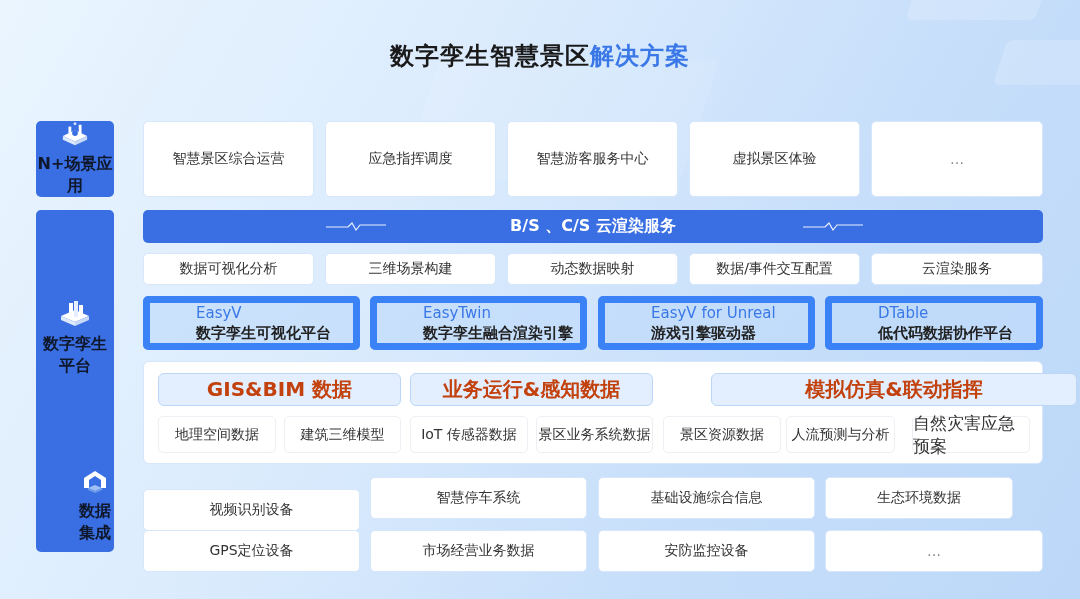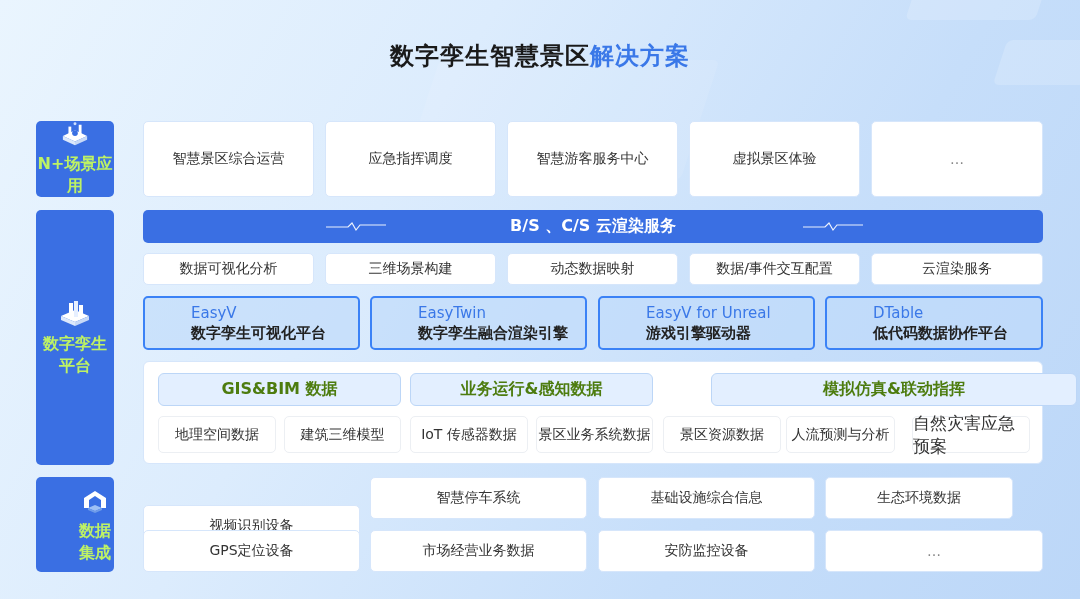--- a/index.html
+++ b/index.html
@@ -17,55 +17,55 @@
     position: absolute; left: 0; top: 40px; width: 1080px;
     text-align: center; font-size: 24px; font-weight: bold;
     color: #1a1a1a; letter-spacing: 1px;
   }
   .title .accent { color: #3a78e8; }
 
   .side {
     position: absolute; left: 36px; width: 78px;
     background: #3a6fe3; border-radius: 5px;
     display: flex; flex-direction: column; align-items: center; justify-content: center;
-    color: #bef264; font-size: 16px; font-weight: bold; text-align: center; line-height: 22px;
+    color: #0f172a; font-size: 16px; font-weight: bold; text-align: center; line-height: 22px;
   }
   .side .ico { width: 34px; height: 30px; margin-bottom: 4px; }
 
   .card {
     position: absolute; background: #fff; border-radius: 5px;
     border: 1px solid #d6e6fb;
     display: flex; align-items: center; justify-content: center;
     font-size: 14px; color: #333;
   }
   .bar {
     position: absolute; left: 143px; top: 210px; width: 900px; height: 33px;
     background: #3a6fe3; border-radius: 5px;
     display: flex; align-items: center; justify-content: center;
     color: #fff; font-size: 16px; font-weight: bold;
   }
   .wave { position: absolute; top: 9px; width: 60px; height: 14px; }
 
   .prod {
     position: absolute; top: 296px; height: 54px;
-    background: rgba(190,218,250,0.65); border: 2px solid #3b82f6; border-radius: 5px;
+    background: rgba(190,218,250,0.65); border: 7px solid #3b82f6; border-radius: 5px;
     padding-left: 46px; display: flex; flex-direction: column; justify-content: center;
   }
   .prod .en { color: #3a78e8; font-size: 15px; line-height: 19px; }
   .prod .cn { color: #222; font-size: 15px; font-weight: bold; line-height: 20px; }
 
   .panel {
     position: absolute; left: 143px; top: 361px; width: 900px; height: 103px;
     background: #fff; border-radius: 6px; border: 1px solid #d6e6fb;
   }
   .cat {
     position: absolute; top: 11px; height: 33px;
     background: #e3efff; border: 1px solid #bcd6f7; border-radius: 6px;
     display: flex; align-items: center; justify-content: center;
-    color: #4d7c0f; font-size: 16px; font-weight: bold;
+    color: #c2410c; font-size: 20px; font-weight: bold;
   }
   .sub {
     position: absolute; top: 54px; height: 37px;
     background: #fff; border: 1px solid #eceff3; border-radius: 5px;
     display: flex; align-items: center; justify-content: center;
     color: #333; font-size: 14px;
   }
 </style>
 </head>
 <body>
@@ -187,30 +187,30 @@
       <span>景区资源数据</span>
     </div>
   <div class="sub" style="left:642px;width:109px;">
       <span>人流预测与分析</span>
     </div>
   <div class="sub" style="left:768px;width:118px;font-size:17px;">
       <span>自然灾害应急预案</span>
     </div>
 </div>
 
-<div class="side" style="top:477px;height:95px;padding-left:40px;">
+<div class="side" style="top:457px;height:95px;padding-left:40px;">
   <svg class="ico" viewBox="0 0 34 30">
     <path d="M6 12 L17 5 L28 12 L28 22 L23 22 L23 14 L17 10 L11 14 L11 22 L6 22 Z" fill="#fff"></path>
     <path d="M10 22 L17 19 L24 22 L17 25 Z" fill="#9ec0f5"></path>
     <path d="M10 22 L10 24 L17 27 L24 24 L24 22 L17 25 Z" fill="#6f9ce9"></path>
   </svg>
   <span>数据集成</span>
 </div>
 
-<div class="card" style="left:143px;top:505px;width:217px;height:42px;">
+<div class="card" style="left:143px;top:489px;width:217px;height:42px;">
     <span>视频识别设备</span>
   </div>
 <div class="card" style="left:370px;top:477px;width:217px;height:42px;">
     <span>智慧停车系统</span>
   </div>
 <div class="card" style="left:598px;top:477px;width:217px;height:42px;">
     <span>基础设施综合信息</span>
   </div>
 <div class="card" style="left:825px;top:477px;width:188px;height:42px;">
     <span>生态环境数据</span>

